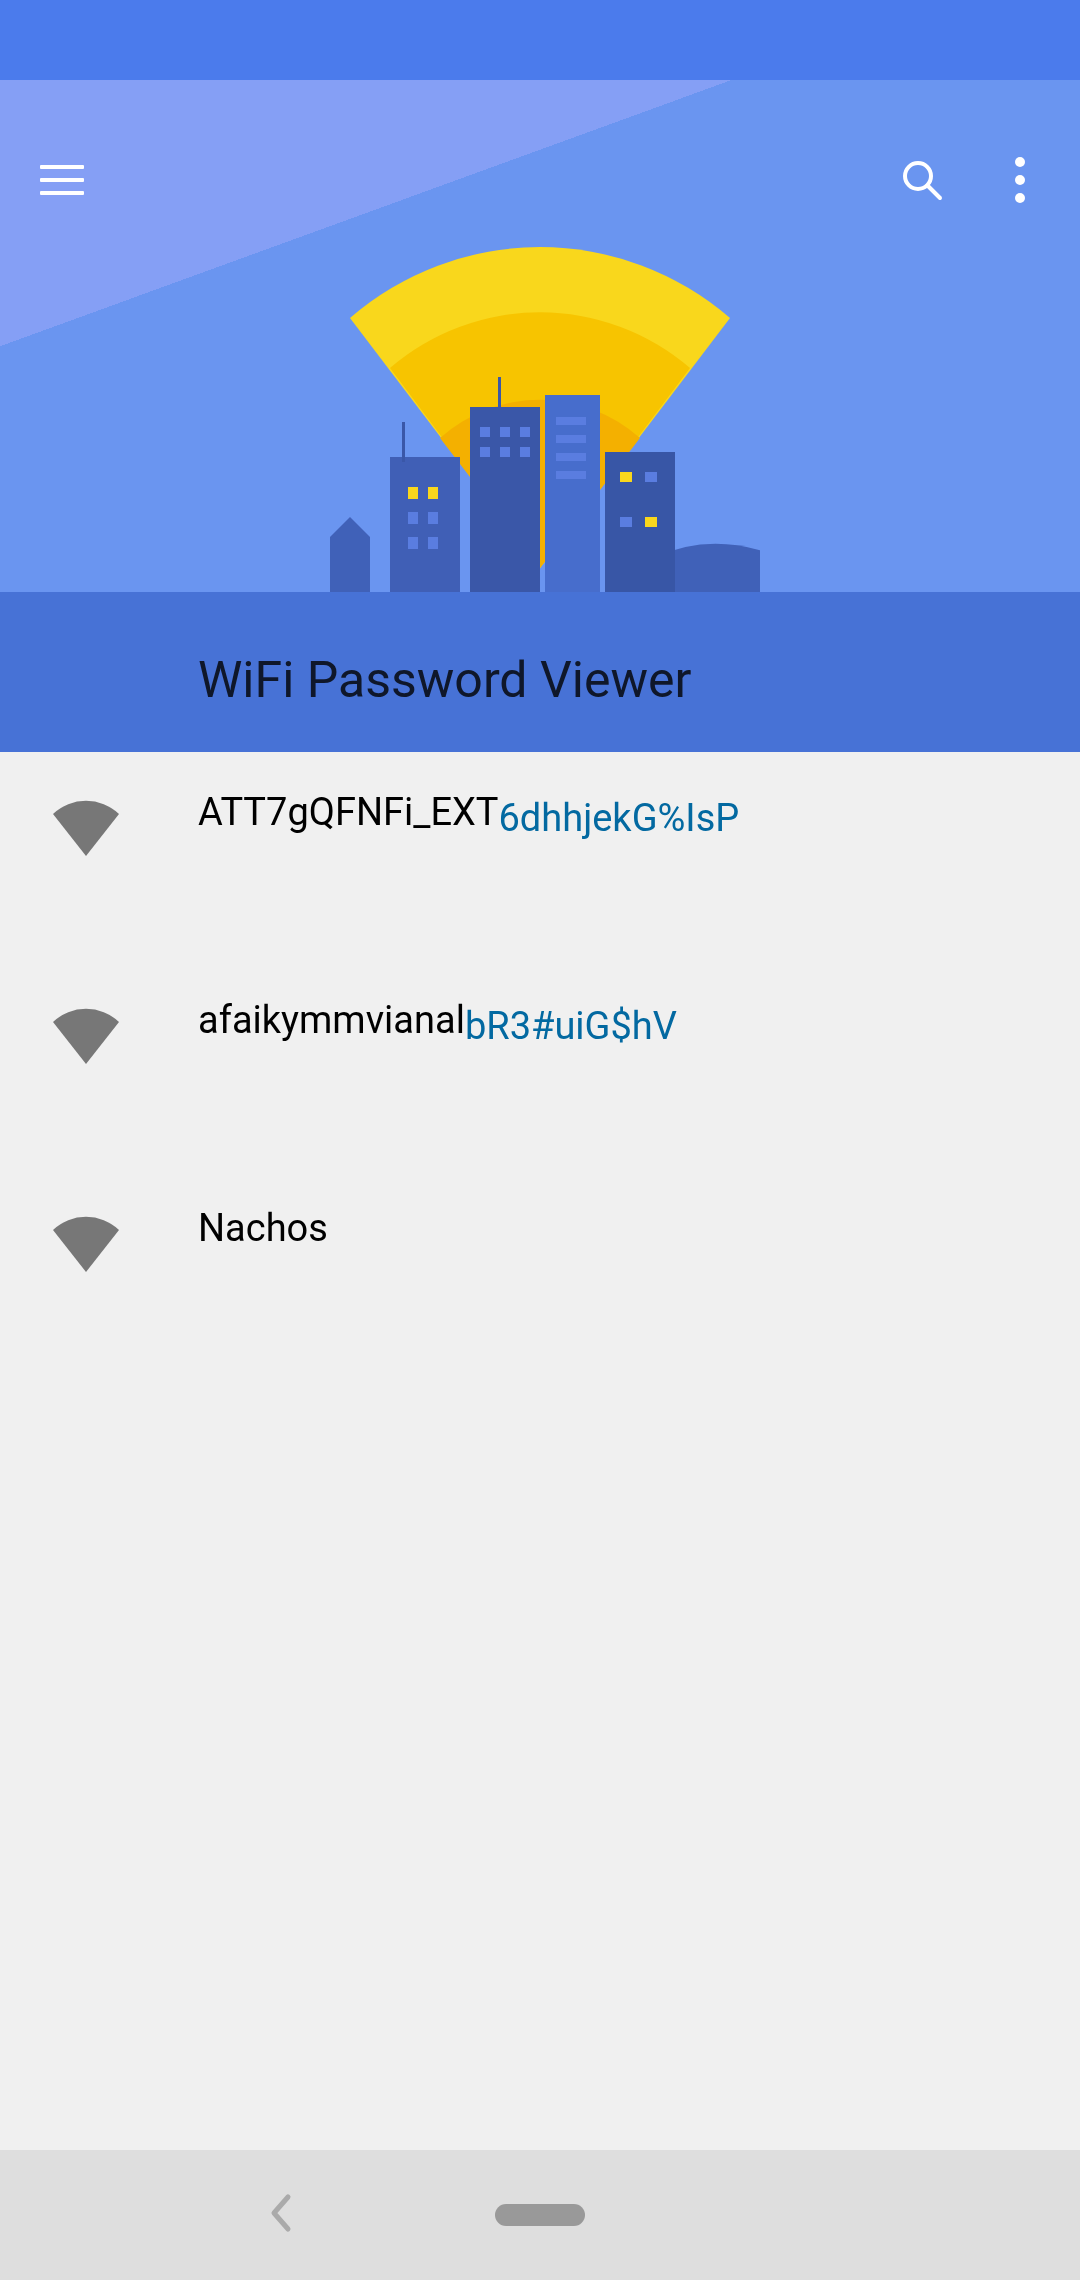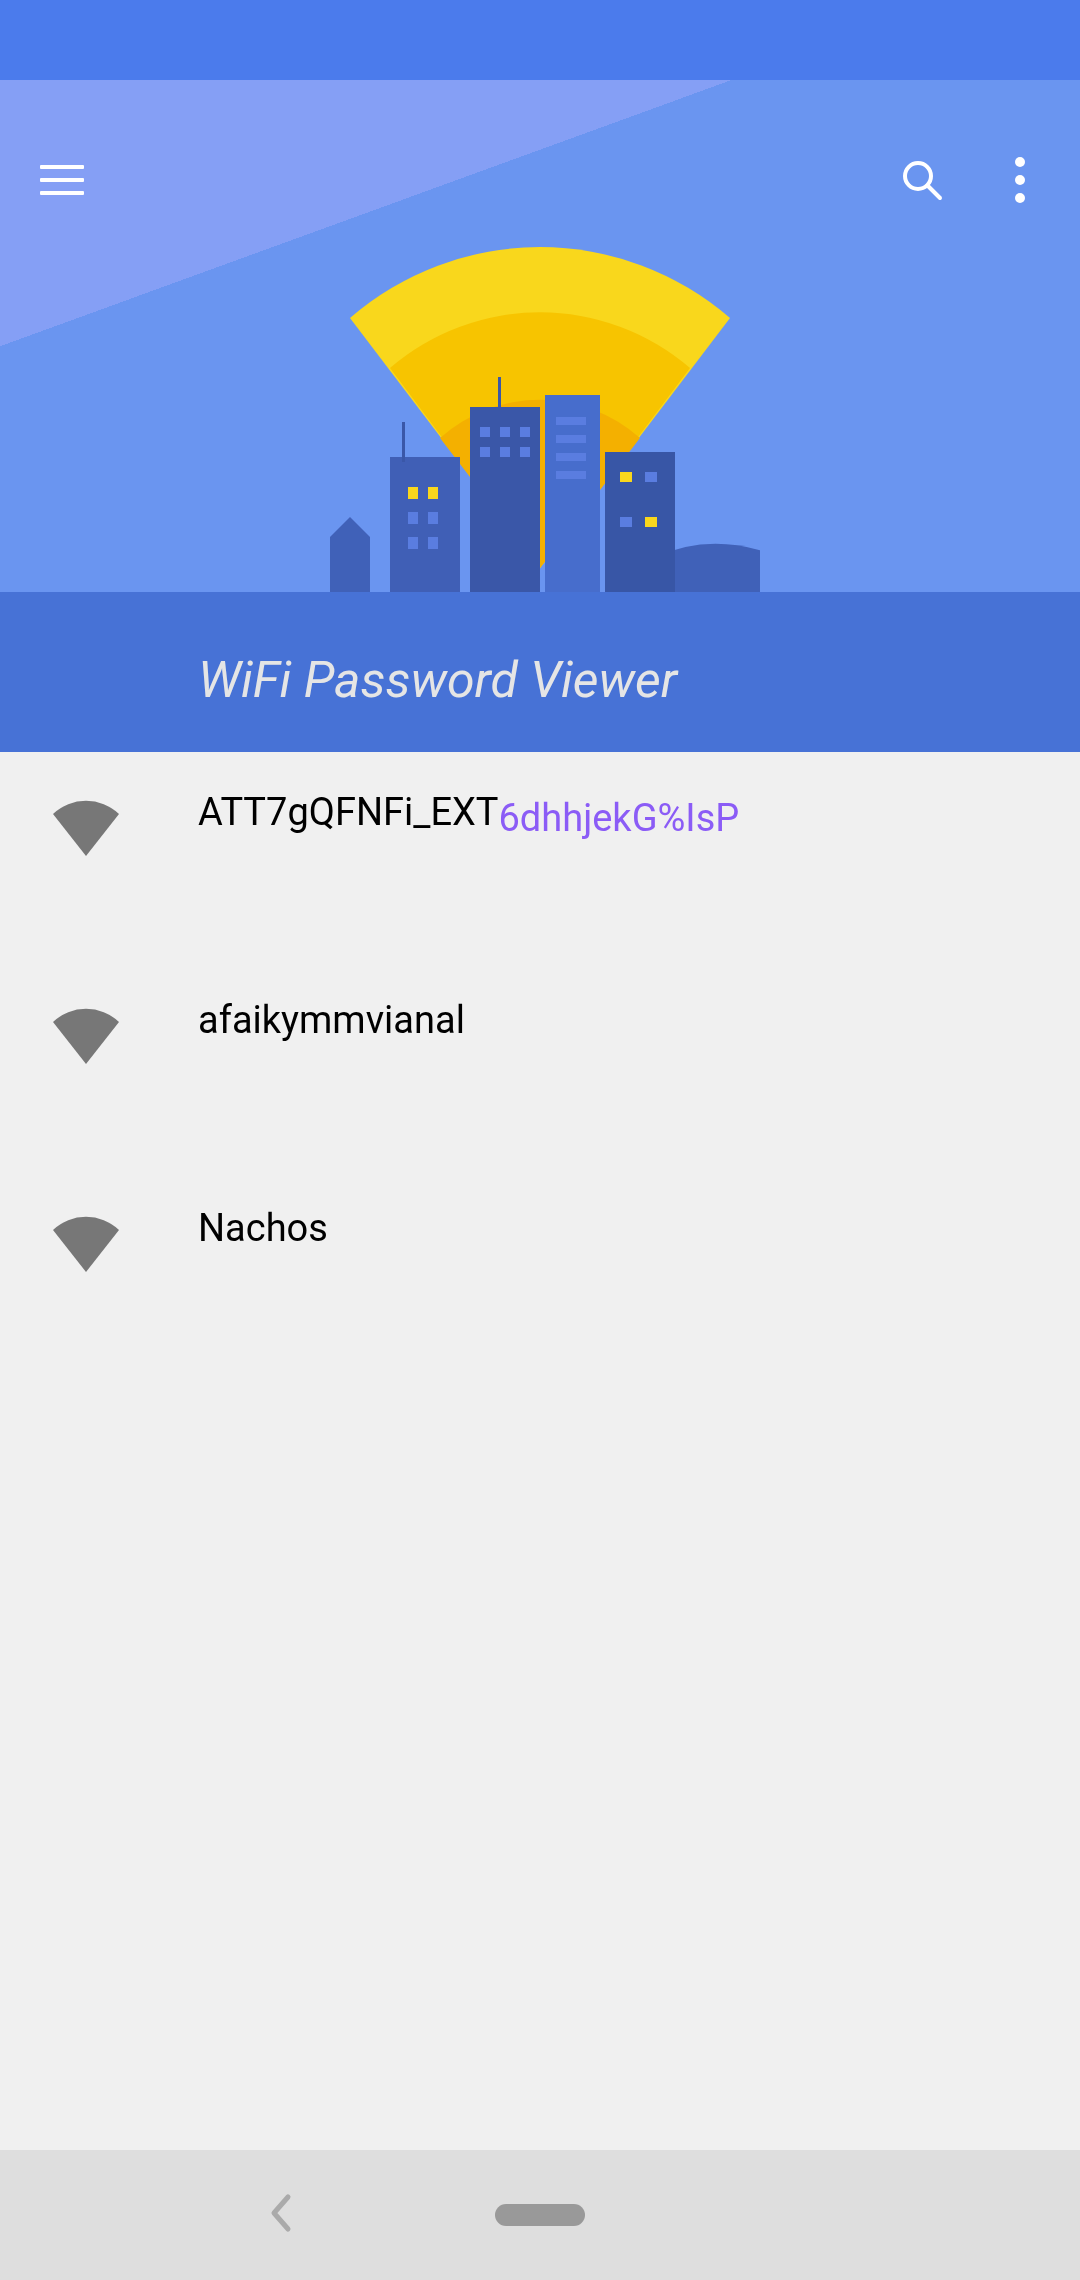--- a/index.html
+++ b/index.html
@@ -120,24 +120,23 @@
     .app-title {
       position: absolute;
       bottom: 0;
       left: 0;
       width: 100%;
       height: 144px;
       background: #4772d6;
       display: flex;
       align-items: center;
       padding-left: 198px;
-      color: #e5e5e5;
+      color: #0f172a;
       font-size: 50px;
       font-weight: 400;
-      font-style: italic;
     }
     .list {
       background: #f0f0f0;
     }
     .list-item {
       display: flex;
       align-items: flex-start;
       padding: 36px 0 36px 50px;
       min-height: 208px;
       cursor: pointer;
@@ -159,21 +158,21 @@
       display: flex;
       flex-direction: row;
     }
     .ssid {
       color: #000;
       font-size: 38px;
       font-weight: 400;
       line-height: 1.3;
     }
     .password {
-      color: #8b5cf6;
+      color: #0369a1;
       font-size: 38px;
       font-weight: 400;
       line-height: 1.3;
       margin-top: 6px;
     }
     .nav-bar {
       position: absolute;
       bottom: 0;
       left: 0;
       width: 100%;
@@ -287,20 +286,21 @@
     </div>
   </div>
   <div class="list-item">
     <div class="wifi-icon">
       <svg viewBox="0 0 72 56">
           <path d="M 36 56 L 3 14 A 48 48 0 0 1 69 14 Z" fill="#777"></path>
         </svg>
     </div>
     <div class="item-text">
       <div class="ssid">afaikymmvianal</div>
+      <div class="password">bR3#uiG$hV</div>
     </div>
   </div>
   <div class="list-item">
     <div class="wifi-icon">
       <svg viewBox="0 0 72 56">
           <path d="M 36 56 L 3 14 A 48 48 0 0 1 69 14 Z" fill="#777"></path>
         </svg>
     </div>
     <div class="item-text">
       <div class="ssid">Nachos</div>

